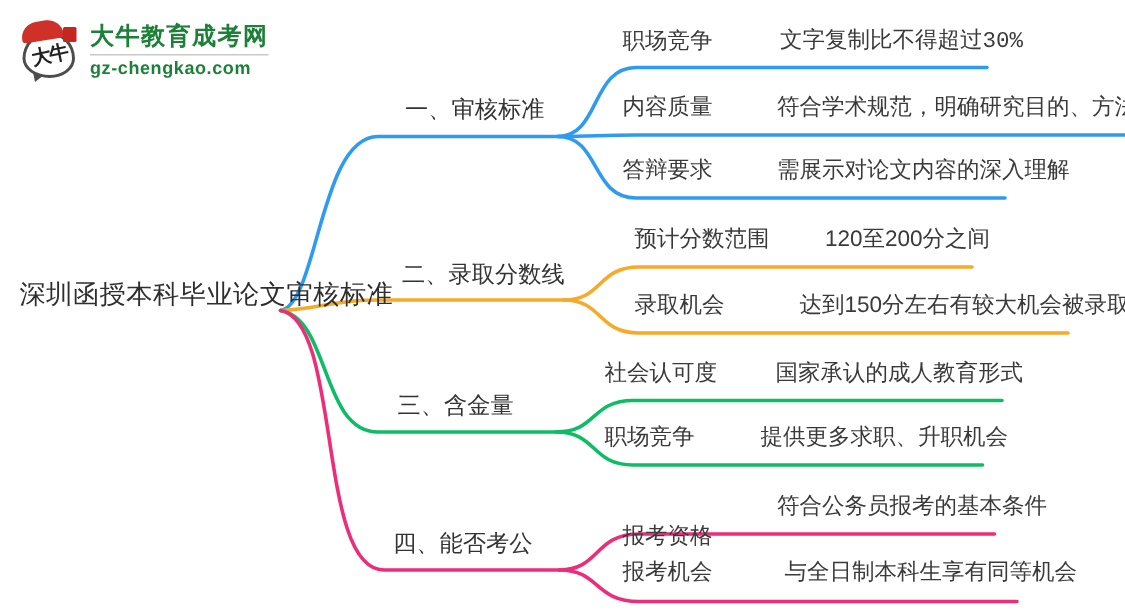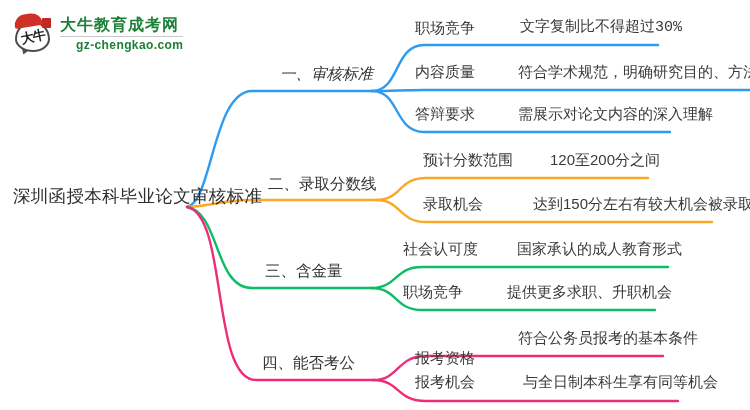--- a/index.html
+++ b/index.html
@@ -34,21 +34,21 @@
   }
   .bubble-text { font-size:13px; font-weight:bold; color:#222; transform:rotate(-12deg); letter-spacing:-1px; }
   .hat {
     position:absolute; left:1px; top:0px; width:28px; height:13px;
     background:#cf3129; border-radius:14px 14px 3px 3px; transform:rotate(-9deg);
   }
   .seal { position:absolute; right:2px; top:4px; width:9px; height:10px; background:#c3271f; border-radius:1px; }
   .logo-textblock { display:flex; flex-direction:column; }
   .logo-title { font-size:16px; font-weight:bold; color:#1d8038; letter-spacing:1px; line-height:18px; }
   .logo-divider { height:1px; background:#c9c9c9; margin:2px 0 1px 0; }
-  .logo-domain { font-size:12px; font-weight:bold; color:#1d8038; letter-spacing:0.4px; line-height:14px;margin-left:16px; }
+  .logo-domain { font-size:12px; font-weight:bold; color:#1d8038; letter-spacing:0.4px; line-height:14px; }
 </style>
 </head>
 <body>
 
 <div class="stage">
 
   <svg class="wires" viewBox="0 0 750 410">
 
     <g>
       <path d="M 187,207 C 212,203 213,91 252,91 L 372,91" stroke="#2e9bf0"></path>
@@ -87,21 +87,21 @@
     </div>
     <div class="logo-textblock">
       <span class="logo-title">大牛教育成考网</span>
       <div class="logo-divider"></div>
       <span class="logo-domain">gz-chengkao.com</span>
     </div>
   </div>
 
   <div class="lbl root-label" style="left:13px; top:186px;">深圳函授本科毕业论文审核标准</div>
 
-  <div class="lbl branch-label" style="left:280px; top:64px;font-style:italic;">一、审核标准</div>
+  <div class="lbl branch-label" style="left:270px; top:64px;">一、审核标准</div>
   <div class="lbl branch-label" style="left:268px; top:174px;">二、录取分数线</div>
   <div class="lbl branch-label" style="left:265px; top:261px;">三、含金量</div>
   <div class="lbl branch-label" style="left:262px; top:353px;">四、能否考公</div>
 
   <div class="lbl kw" style="left:415px; top:18px;">职场竞争</div>
   <div class="lbl val" style="left:520px; top:18px;font-family:Liberation Mono, monospace;">文字复制比不得超过30%</div>
   <div class="lbl kw" style="left:415px; top:62px;">内容质量</div>
   <div class="lbl val" style="left:518px; top:62px;">符合学术规范，明确研究目的、方法和结论</div>
   <div class="lbl kw" style="left:415px; top:104px;">答辩要求</div>
   <div class="lbl val" style="left:518px; top:104px;">需展示对论文内容的深入理解</div>

